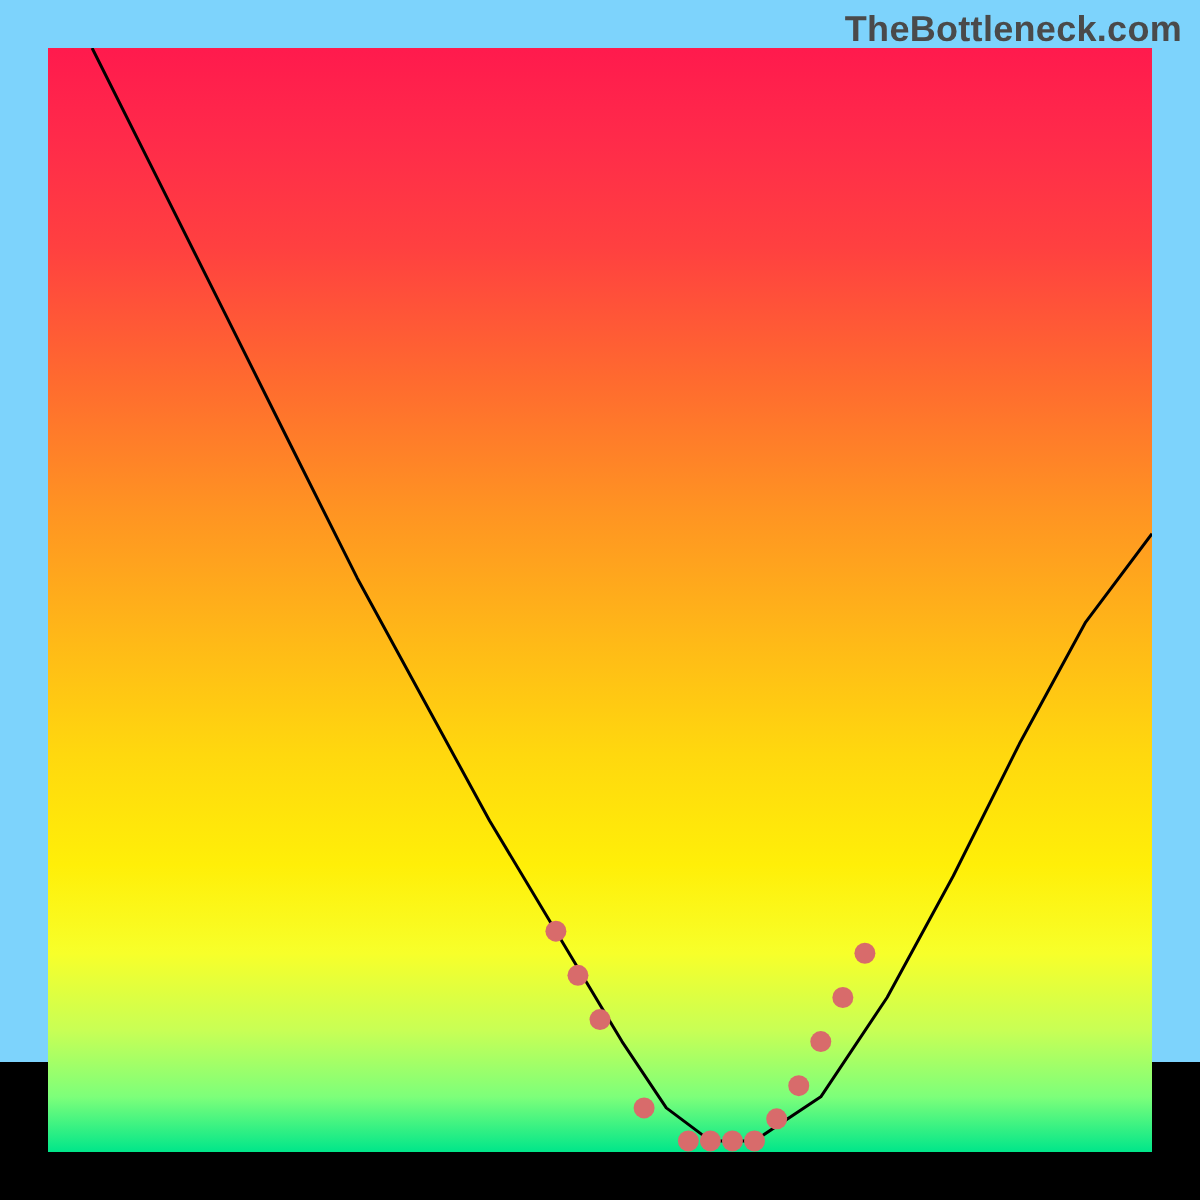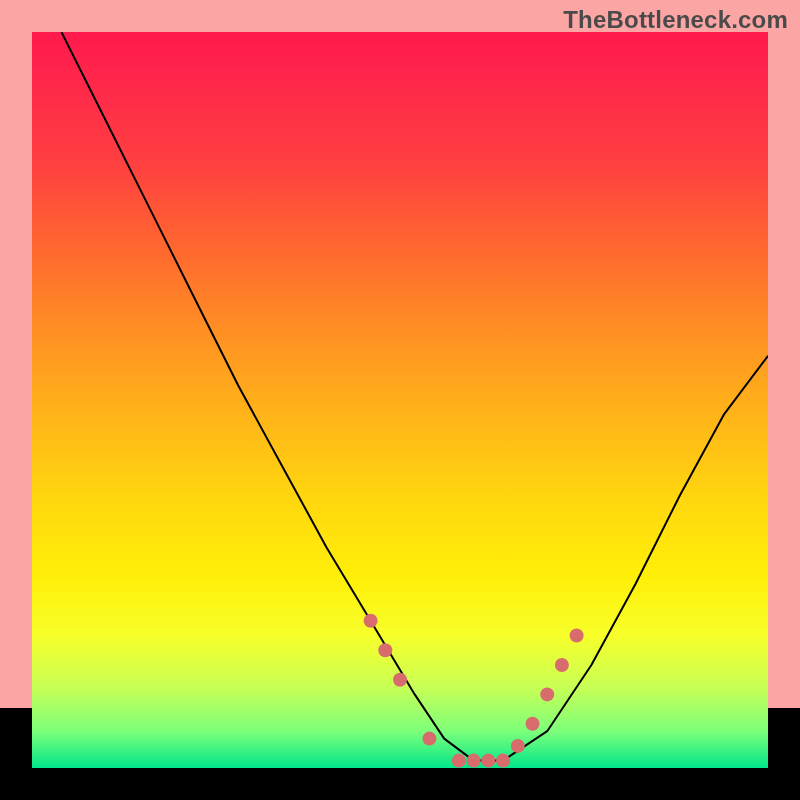--- a/index.html
+++ b/index.html
@@ -10,21 +10,21 @@
     background: #000000;
     overflow: hidden;
     font-family: Arial, Helvetica, sans-serif;
   }
   .frame {
     position: absolute;
     left: 0;
     top: 0;
     width: 800px;
     height: 708px;
-    background: #fca5a5;
+    background: #7dd3fc;
   }
   .plot-area {
     position: absolute;
     left: 32px;
     top: 32px;
     width: 736px;
     height: 736px;
     background: linear-gradient(to bottom,
       #ff1a4d 0%,
       #ff2a4a 8%,

